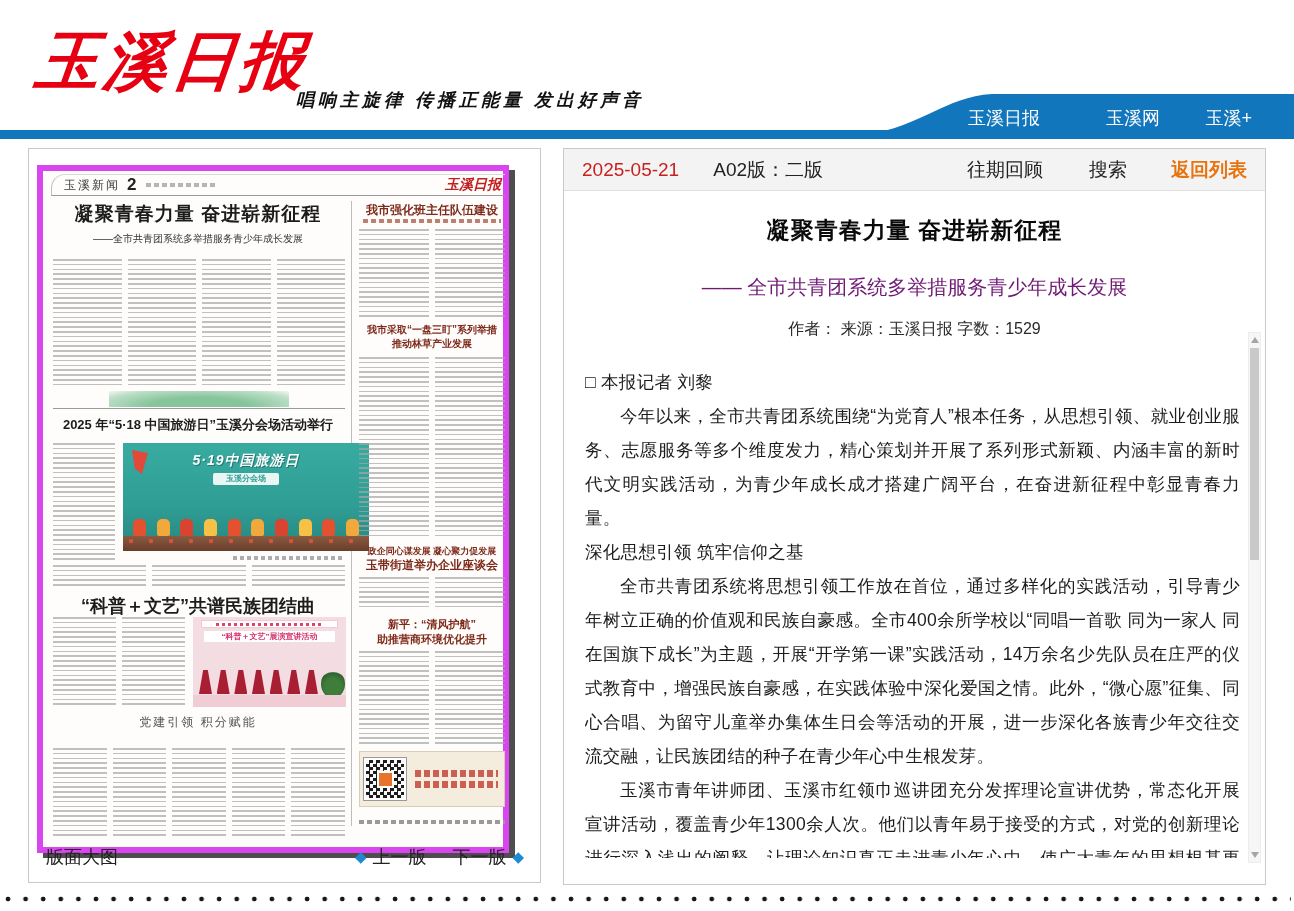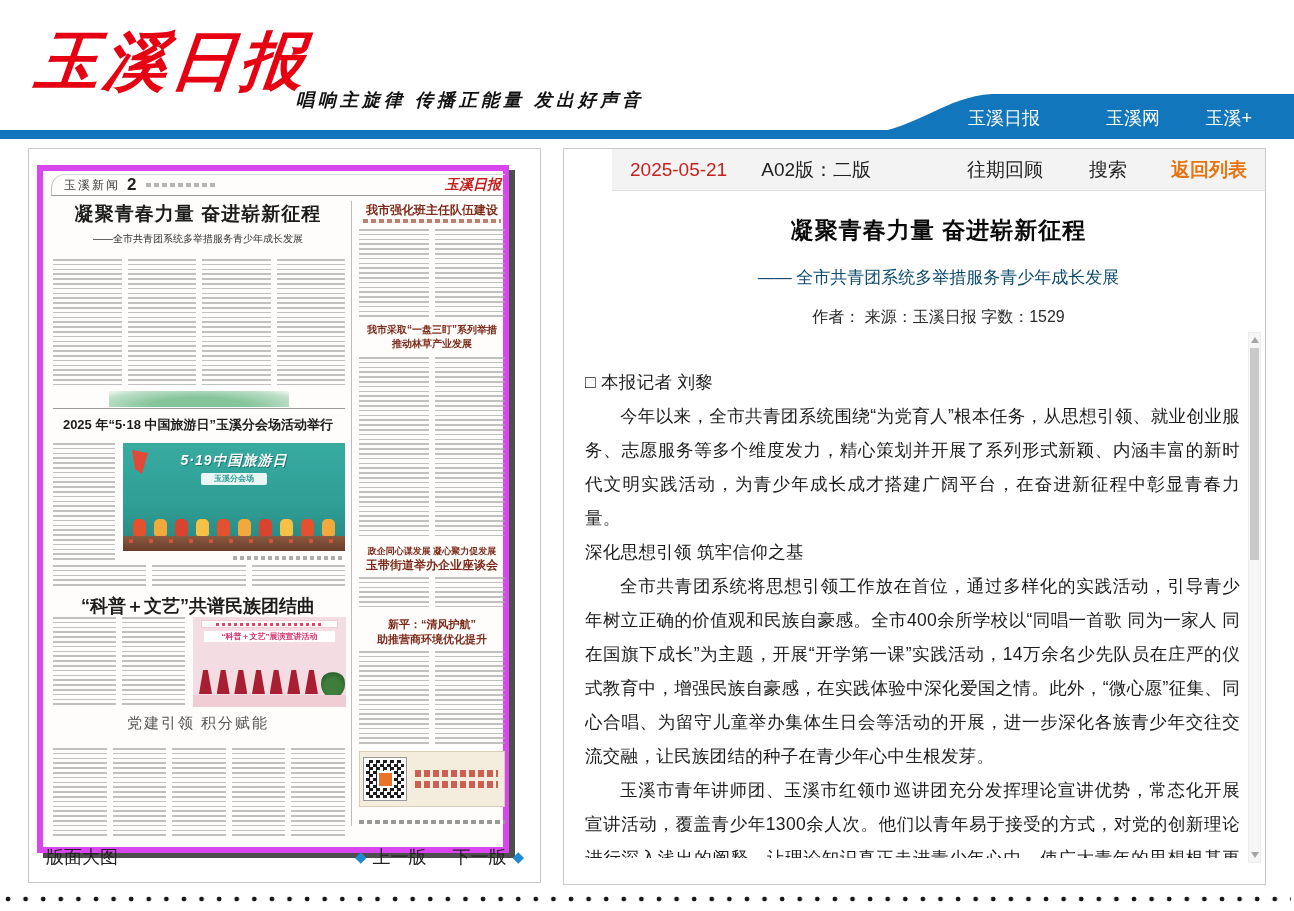--- a/index.html
+++ b/index.html
@@ -50,21 +50,21 @@
   .r-cols1{left:316px;top:58px;width:146px;height:88px;}
   .r-cols2{left:316px;top:186px;width:146px;height:182px;}
   .r-cols3{left:316px;top:406px;width:146px;height:34px;}
   .r-cols4{left:316px;top:480px;width:146px;height:94px;}
 
   .mountain{position:absolute;left:10px;top:218px;width:292px;height:20px;border-bottom:1px solid #9a9a9a;}
   .mshape{margin:2px auto 0;width:180px;height:16px;background:radial-gradient(100% 210% at 50% 100%,#86c49b 0 28%,#bcdfc7 55%,transparent 72%);}
 
   .p-h2{position:absolute;left:8px;top:245px;width:294px;text-align:center;font-size:13px;font-weight:bold;color:#1c1c1c;white-space:nowrap;}
 
-  .photo1{position:absolute;left:80px;top:272px;width:222px;height:108px;background:linear-gradient(#38aba1,#2f9e95 58%,#27857e);overflow:hidden;}
+  .photo1{position:absolute;left:80px;top:272px;width:246px;height:108px;background:linear-gradient(#38aba1,#2f9e95 58%,#27857e);overflow:hidden;}
   .photo1::before{content:"";position:absolute;left:9px;top:7px;width:16px;height:24px;background:#e14a3a;clip-path:polygon(0 0,100% 12%,62% 100%,18% 78%);}
   .p1-title{margin-top:9px;text-align:center;color:#fdfdfd;font-weight:bold;font-style:italic;font-size:14px;letter-spacing:1px;text-shadow:1px 1px 0 #1c7a72;}
   .p1-badge{margin:3px auto 0;width:66px;height:12px;background:#e9f6f4;color:#2f9e95;font-size:8px;font-weight:bold;text-align:center;line-height:12px;border-radius:2px;}
   .p1-performers{position:absolute;bottom:15px;left:10px;right:10px;display:flex;justify-content:space-between;}
   .p1-performers span{width:13px;height:17px;border-radius:5px 5px 2px 2px;}
   .pf-a{background:#e3512e;} .pf-b{background:#f2a93b;} .pf-c{background:#d8442f;} .pf-d{background:#f6c145;}
   .p1-floor{position:absolute;bottom:0;left:0;right:0;height:15px;
     background-image:radial-gradient(circle at 8px 5px,#d2543a 2px,transparent 2.6px),linear-gradient(#8a5a40,#693e2b);
     background-size:20px 15px,100% 100%;background-repeat:repeat-x,no-repeat;}
   .p1-caption{position:absolute;left:190px;top:385px;width:110px;height:4px;background:repeating-linear-gradient(to right,#adadad 0 4px,transparent 4px 7px);}
@@ -73,21 +73,21 @@
 
   .photo2{position:absolute;left:150px;top:446px;width:153px;height:90px;background:#f3dce2;overflow:hidden;}
   .p2-bannertop{margin:3px auto 0;width:90%;height:8px;background:#fff;border:1px solid #f0cbd6;
     background-image:repeating-linear-gradient(to right,#d6476b 0 3px,transparent 3px 6px);background-size:80% 3px;background-position:center;background-repeat:no-repeat;}
   .p2-band{margin:3px auto 0;width:86%;height:11px;background:#fff;color:#d6336c;font-size:8px;font-weight:bold;text-align:center;line-height:11px;white-space:nowrap;overflow:hidden;}
   .p2-performers{position:absolute;bottom:13px;left:6px;right:28px;display:flex;justify-content:space-between;}
   .p2-performers span{width:13px;height:24px;background:#a81e32;clip-path:polygon(32% 0,68% 0,100% 100%,0 100%);}
   .p2-plant{position:absolute;right:1px;bottom:9px;width:24px;height:28px;border-radius:50%;background:radial-gradient(circle at 50% 60%,#3f7d3a 40%,#2f6330 68%,transparent 74%);}
   .p2-floor{position:absolute;bottom:0;left:0;right:0;height:12px;background:#f0ccd5;}
 
-  .p-kicker{position:absolute;left:8px;top:543px;width:294px;text-align:center;font-size:15px;color:#555;letter-spacing:2px;white-space:nowrap;}
+  .p-kicker{position:absolute;left:8px;top:543px;width:294px;text-align:center;font-size:12px;color:#555;letter-spacing:2px;white-space:nowrap;}
   .p-h4{position:absolute;left:8px;top:556px;width:294px;text-align:center;font-size:13px;font-weight:bold;color:#141414;white-space:nowrap;}
 
   .r-h1{position:absolute;left:316px;top:31px;width:146px;text-align:center;font-size:12px;font-weight:bold;color:#7e2a1a;white-space:nowrap;}
   .r-sub{position:absolute;left:320px;top:48px;width:138px;height:4px;background:repeating-linear-gradient(to right,#c08070 0 5px,transparent 5px 8px);}
   .r-h2{position:absolute;left:316px;top:152px;width:146px;text-align:center;font-size:10px;font-weight:bold;color:#7e2a1a;line-height:14px;}
   .r-h3a{position:absolute;left:316px;top:374px;width:146px;text-align:center;font-size:9px;font-weight:bold;color:#7e2a1a;white-space:nowrap;}
   .r-h3b{position:absolute;left:316px;top:386px;width:146px;text-align:center;font-size:12px;font-weight:bold;color:#7e2a1a;font-family:"Liberation Serif","DejaVu Serif",serif;white-space:nowrap;}
   .r-h4{position:absolute;left:316px;top:446px;width:146px;text-align:center;font-size:11px;font-weight:bold;color:#7e2a1a;line-height:15px;}
 
   .qr-ad{position:absolute;left:316px;top:580px;width:146px;height:56px;background:#f4ecdc;border:1px solid #d9cdb6;display:flex;align-items:center;padding:4px;}
@@ -98,32 +98,32 @@
   .qr-line{height:7px;margin:4px 2px;background:repeating-linear-gradient(to right,#c4473a 0 6px,transparent 6px 9px);opacity:.85;}
   .r-foot{position:absolute;left:316px;top:649px;width:146px;height:4px;background:repeating-linear-gradient(to right,#9a9a9a 0 5px,transparent 5px 8px);}
 
   .pagefoot-left{position:absolute;left:17px;bottom:13px;font-size:18px;color:#222;cursor:pointer;}
   .pagefoot-right{position:absolute;right:16px;bottom:13px;font-size:18px;color:#222;display:flex;align-items:center;gap:6px;}
   .diamond{color:#1e8bd0;font-size:15px;}
   .pager-link{cursor:pointer;}
   .pager-gap{width:14px;}
 
   
-  .panel-right{position:absolute;left:563px;top:148px;width:703px;height:737px;border:1px solid #c9c9c9;background:#fff;box-sizing:border-box;padding-left:48px;}
+  .panel-right{position:absolute;left:563px;top:148px;width:703px;height:737px;border:1px solid #c9c9c9;background:#fff;box-sizing:border-box;}
   .toolbar{height:41px;background:#f3f3f3;border-bottom:1px solid #e0e0e0;display:flex;align-items:center;font-size:19px;}
   .tb-date{color:#c81f1f;margin-left:18px;}
   .tb-edition{color:#222;margin-left:34px;}
   .tb-spacer{flex:1;}
   .tb-link{color:#222;cursor:pointer;}
   .tb-archive{margin-right:46px;}
   .tb-search{margin-right:44px;}
   .tb-back{color:#e8740f;font-weight:bold;margin-right:18px;cursor:pointer;}
 
   .art-title{margin-top:24px;text-align:center;font-size:23px;font-weight:bold;color:#0a0a0a;letter-spacing:1px;}
-  .art-sub{margin-top:20px;text-align:center;font-size:17px;color:#0c4a6e;}
+  .art-sub{margin-top:28px;text-align:center;font-size:20px;color:#701a75;}
   .art-meta{margin-top:18px;text-align:center;font-size:16px;color:#2a2a2a;}
 
   .art-body{position:absolute;left:21px;top:216px;width:655px;bottom:26px;overflow:hidden;
     font-size:17.5px;line-height:34px;color:#1c1c1c;text-align:justify;letter-spacing:.3px;}
   .art-body p{margin:0;}
   .byline{margin-bottom:34px;}
   .p-ind{text-indent:2em;}
   .gap-after{margin-bottom:34px;}
 
   .sbar{position:absolute;right:4px;top:183px;width:13px;height:531px;background:#f6f6f6;border:1px solid #ededed;box-sizing:border-box;}

